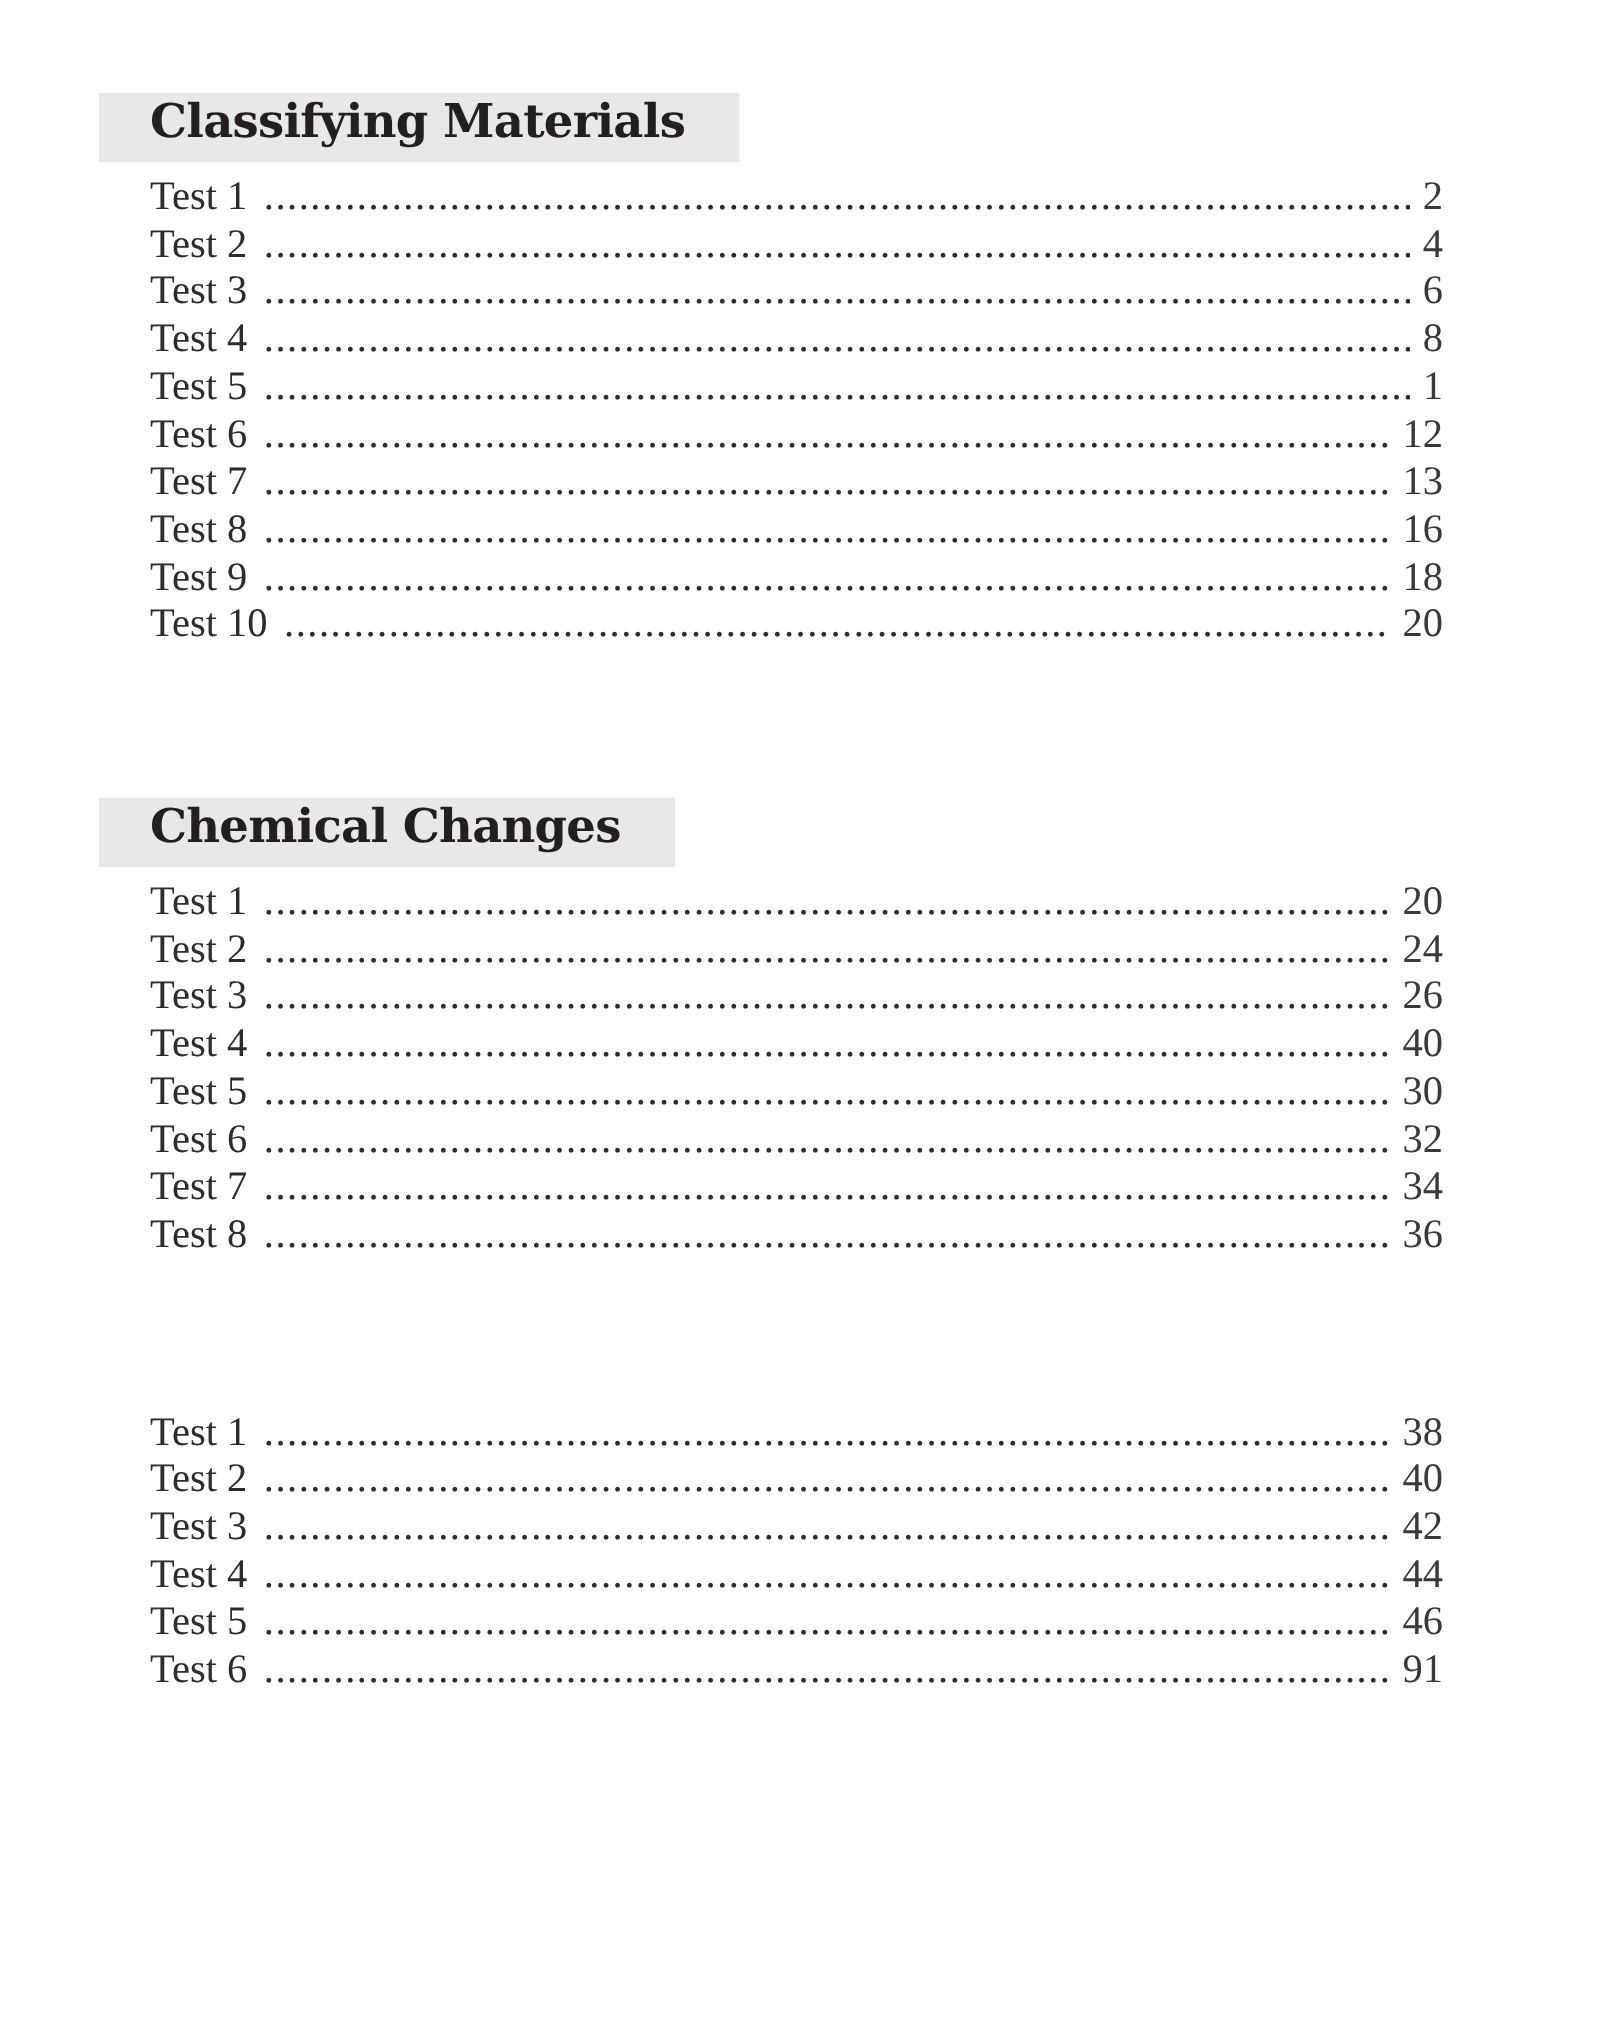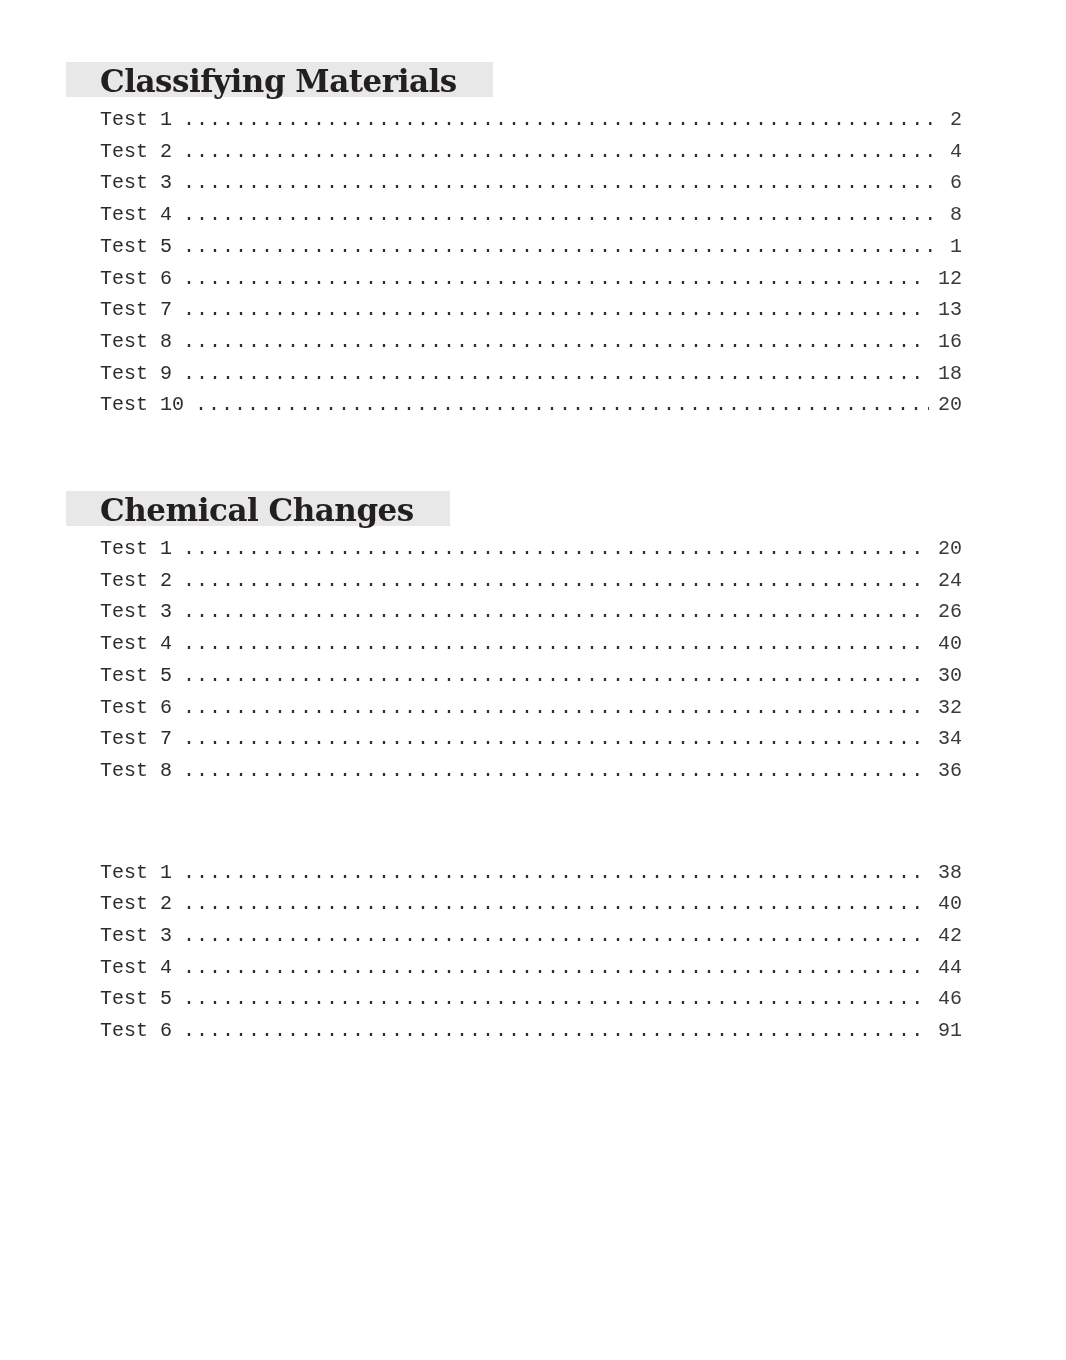--- a/index.html
+++ b/index.html
@@ -29,48 +29,47 @@
     font-weight:700;
     font-size:52px;
     line-height:1.0;
     letter-spacing:-1px;
     color:var(--text-dark);
   }
   .toc{
     margin:62px 104px 0 66px; 
   }
   .toc-section + .toc-section{
-    margin-top:70px;
+    margin-top:100px;
   }
   .section-bar{
     display:inline-block;
     background:var(--bar-bg);
-    padding:4px 36px 0 34px;
+    padding:4px 36px 11px 34px;
   }
   .section-bar h2{
     margin:0;
     font-family:"DejaVu Serif", serif;
     font-weight:700;
     font-size:31px;
     line-height:1.0;
     letter-spacing:-0.5px;
     color:var(--text-dark);
     white-space:nowrap;
   }
   .entries{
     margin-top:7px;
     padding-left:34px;
   }
   .entry{
     display:flex;
     align-items:baseline;
     line-height:31.7px;
-    font-size:20px;
+    font-size:27px;
     color:var(--text-body);
-    font-family:Liberation Mono, monospace;
   }
   .entry .label{
     white-space:nowrap;
     flex:0 0 auto;
   }
   .entry .dots{
     flex:1 1 auto;
     overflow:hidden;
     white-space:nowrap;
     margin:0 9px 0 11px;

